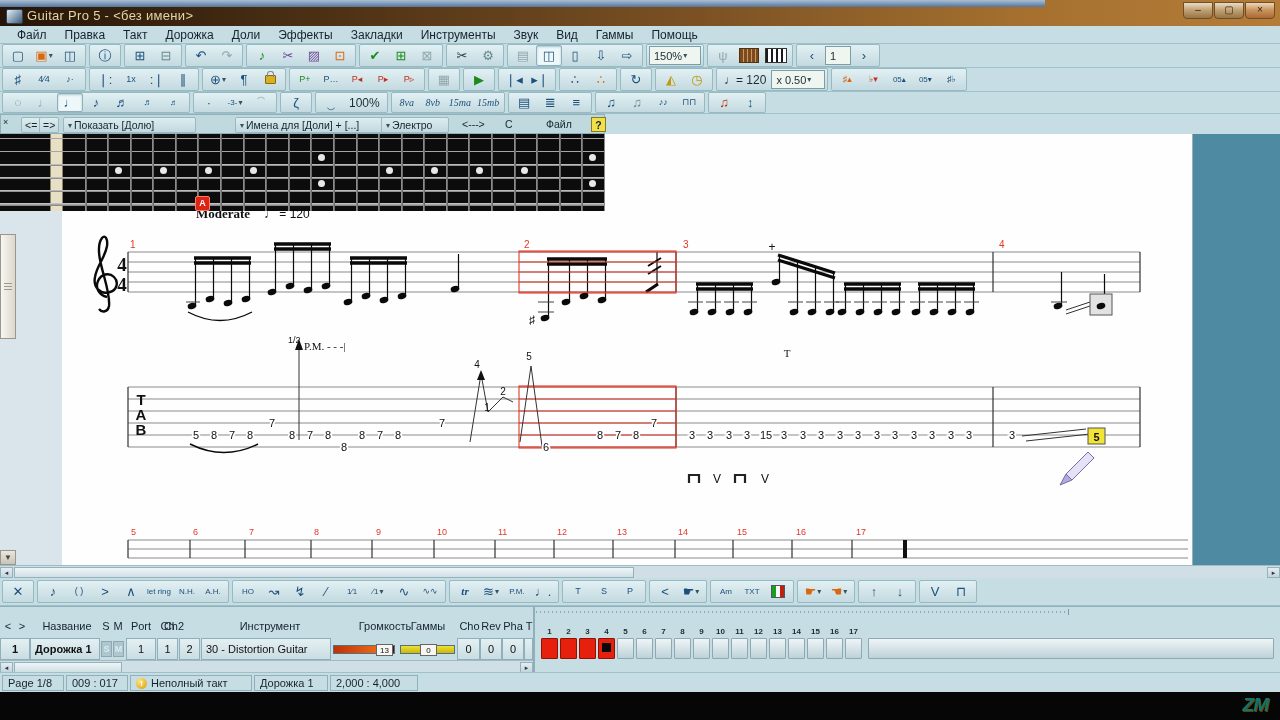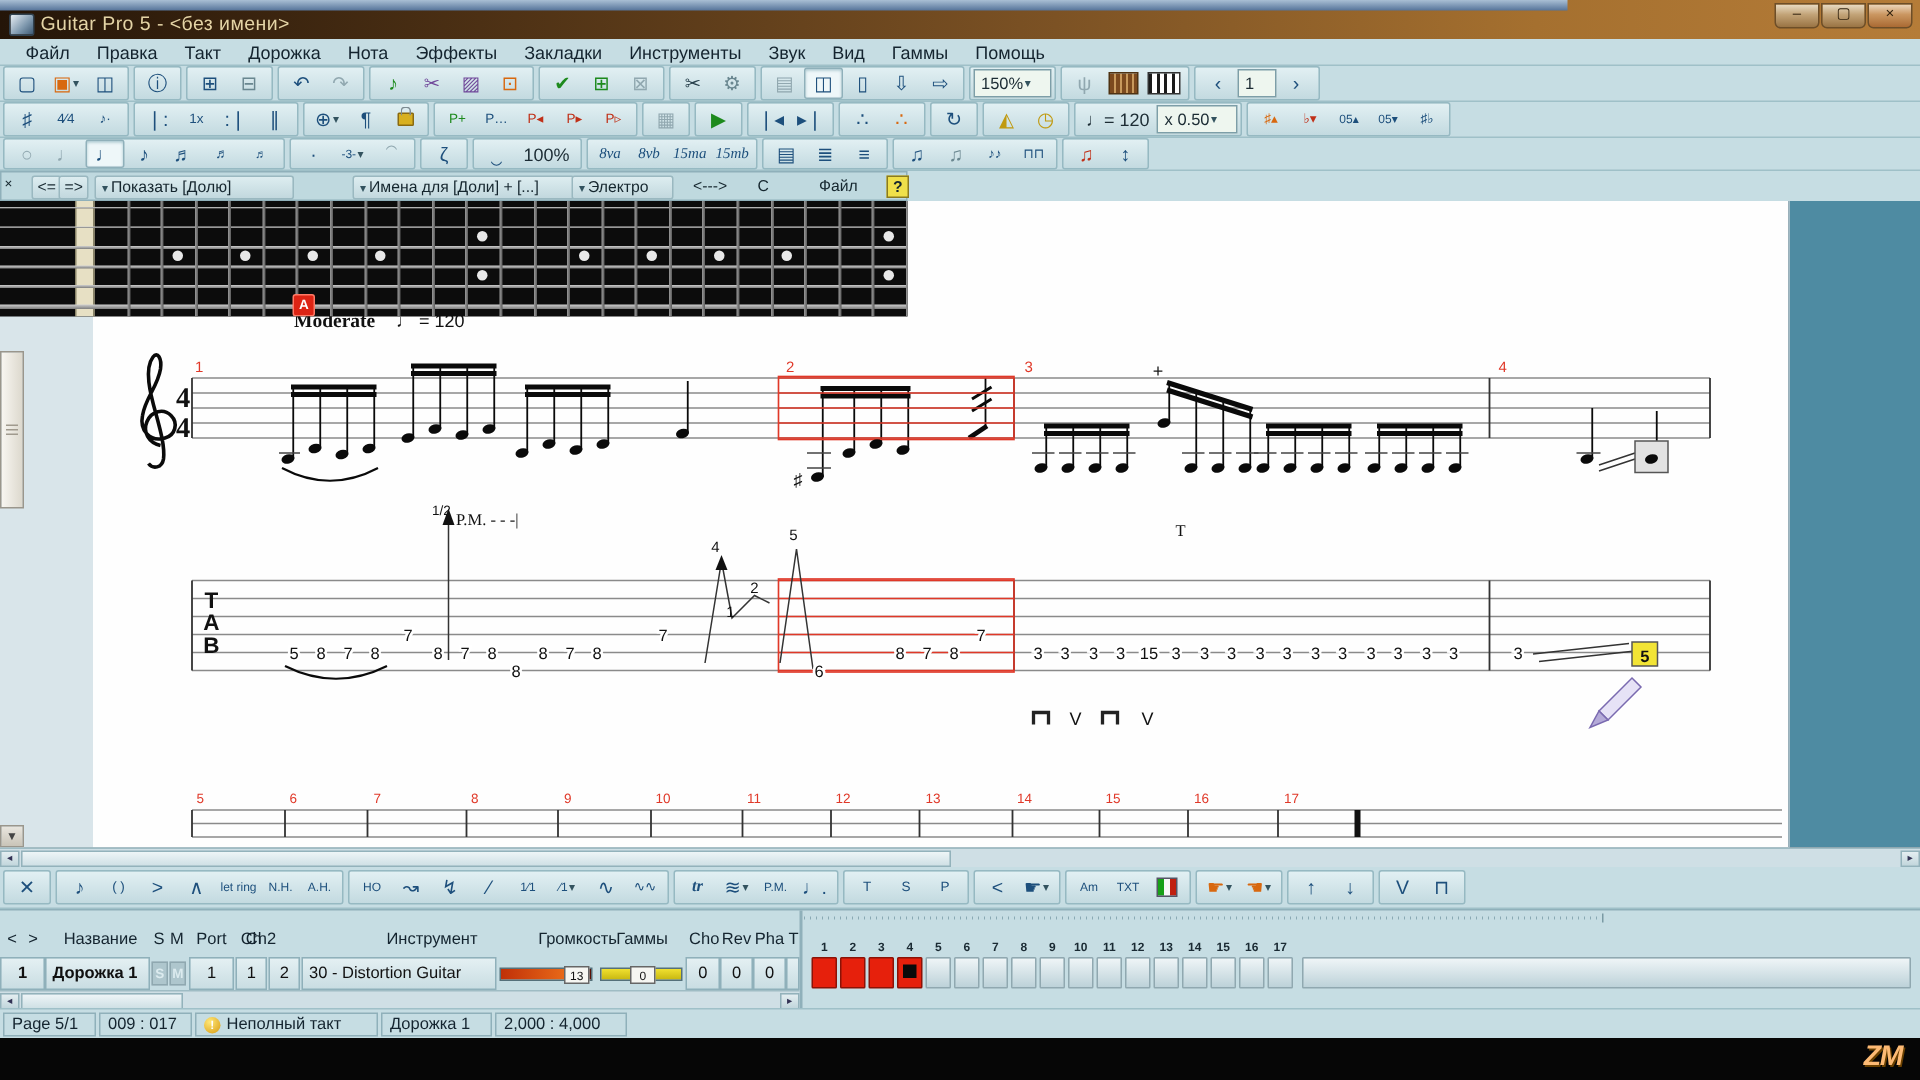--- a/index.html
+++ b/index.html
@@ -124,21 +124,21 @@
   
   #statusbar{left:0;top:672px;width:1280px;height:20px;background:#c6dde3;border-top:1px solid #9fc0c8;box-sizing:border-box;}
   .seg{position:absolute;top:2px;height:16px;border:1px solid #8fb0ba;box-sizing:border-box;
     display:flex;align-items:center;padding:0 5px;font-size:11px;color:#14242f;gap:4px;}
   .warnicon{width:11px;height:11px;border-radius:50%;
     background:radial-gradient(circle at 35% 30%,#ffe878,#d89a10);
     color:#fff;font-size:8px;font-weight:bold;text-align:center;line-height:11px;}
   
   #blackbar{left:0;top:692px;width:1280px;height:28px;background:#060606;}
   #zm{position:absolute;right:12px;top:2px;font-size:19px;font-weight:bold;font-style:italic;
-    color:#fdba74;letter-spacing:-1px;text-shadow:1px 1px 0 #6a4000;}
+    color:#0f766e;letter-spacing:-1px;text-shadow:1px 1px 0 #6a4000;}
 </style>
 </head>
 <body>
 
 <div id="root">
 
   <div class="abs" id="titlebar">
     <div class="abs" id="appicon"></div>
     <div class="abs" id="apptitle">Guitar Pro 5 - &lt;без имени&gt;</div>
     <div class="abs" id="winbtns">
@@ -147,21 +147,21 @@
       <div class="winbtn close">×</div>
     </div>
   </div>
   <div class="abs" id="topstrip"></div>
 
   <div class="abs bluestrip" id="menubar">
       <div class="menuitem">Файл</div>
       <div class="menuitem">Правка</div>
       <div class="menuitem">Такт</div>
       <div class="menuitem">Дорожка</div>
-      <div class="menuitem">Нота</div>
+      <div class="menuitem">Доли</div>
       <div class="menuitem">Эффекты</div>
       <div class="menuitem">Закладки</div>
       <div class="menuitem">Инструменты</div>
       <div class="menuitem">Звук</div>
       <div class="menuitem">Вид</div>
       <div class="menuitem">Гаммы</div>
       <div class="menuitem">Помощь</div>
     </div>
   <div class="abs bluestrip tbrow" id="tb1">
       <div class="grp">
@@ -919,21 +919,21 @@
       
     </div>
     <div class="mhdr" style="left:2px;width:12px">&lt;</div>
     <div class="mhdr" style="left:16px;width:12px">&gt;</div>
     <div class="mhdr" style="left:34px;width:66px">Название</div>
     <div class="mhdr" style="left:100px;width:12px">S</div>
     <div class="mhdr" style="left:112px;width:12px">M</div>
     <div class="mhdr" style="left:126px;width:30px">Port</div>
     <div class="mhdr" style="left:157px;width:21px">Ch</div>
     <div class="mhdr" style="left:163px;width:22px">Ch2</div>
-    <div class="mhdr" style="left:228px;width:120px">Инструмент</div>
+    <div class="mhdr" style="left:210px;width:120px">Инструмент</div>
     <div class="mhdr" style="left:352px;width:66px">Громкость</div>
     <div class="mhdr" style="left:400px;width:56px">Гаммы</div>
     <div class="mhdr" style="left:458px;width:23px">Cho</div>
     <div class="mhdr" style="left:480px;width:22px">Rev</div>
     <div class="mhdr" style="left:502px;width:22px">Pha</div>
     <div class="mhdr" style="left:524px;width:10px">T</div>
 
     <div class="mcell" style="left:0;width:30px;font-weight:bold">1</div>
     <div class="mcell" style="left:30px;width:70px;font-weight:bold;justify-content:flex-start;padding-left:4px">Дорожка 1</div>
     <div class="smbtn" style="left:101px">S</div>
@@ -994,21 +994,21 @@
         <div class="mnum" style="left: 826px;">16</div>
         <div class="mcellq" style="left: 826px;"></div>
         <div class="mnum" style="left: 845px;">17</div>
         <div class="mcellq" style="left: 845px;"></div>
         <div class="mcellq" style="left: 868px; width: 406px;"></div>
       </div>
   </div>
 
   <div class="abs" id="statusbar">
     <div class="seg" style="left:2px;width:62px">
-        <span>Page 5/1</span>
+        <span>Page 1/8</span>
       </div>
     <div class="seg" style="left:66px;width:62px">
         <span>009 : 017</span>
       </div>
     <div class="seg" style="left:130px;width:122px">
       <span class="warnicon">!</span>
       <span>Неполный такт</span>
     </div>
     <div class="seg" style="left:254px;width:74px">
         <span>Дорожка 1</span>

